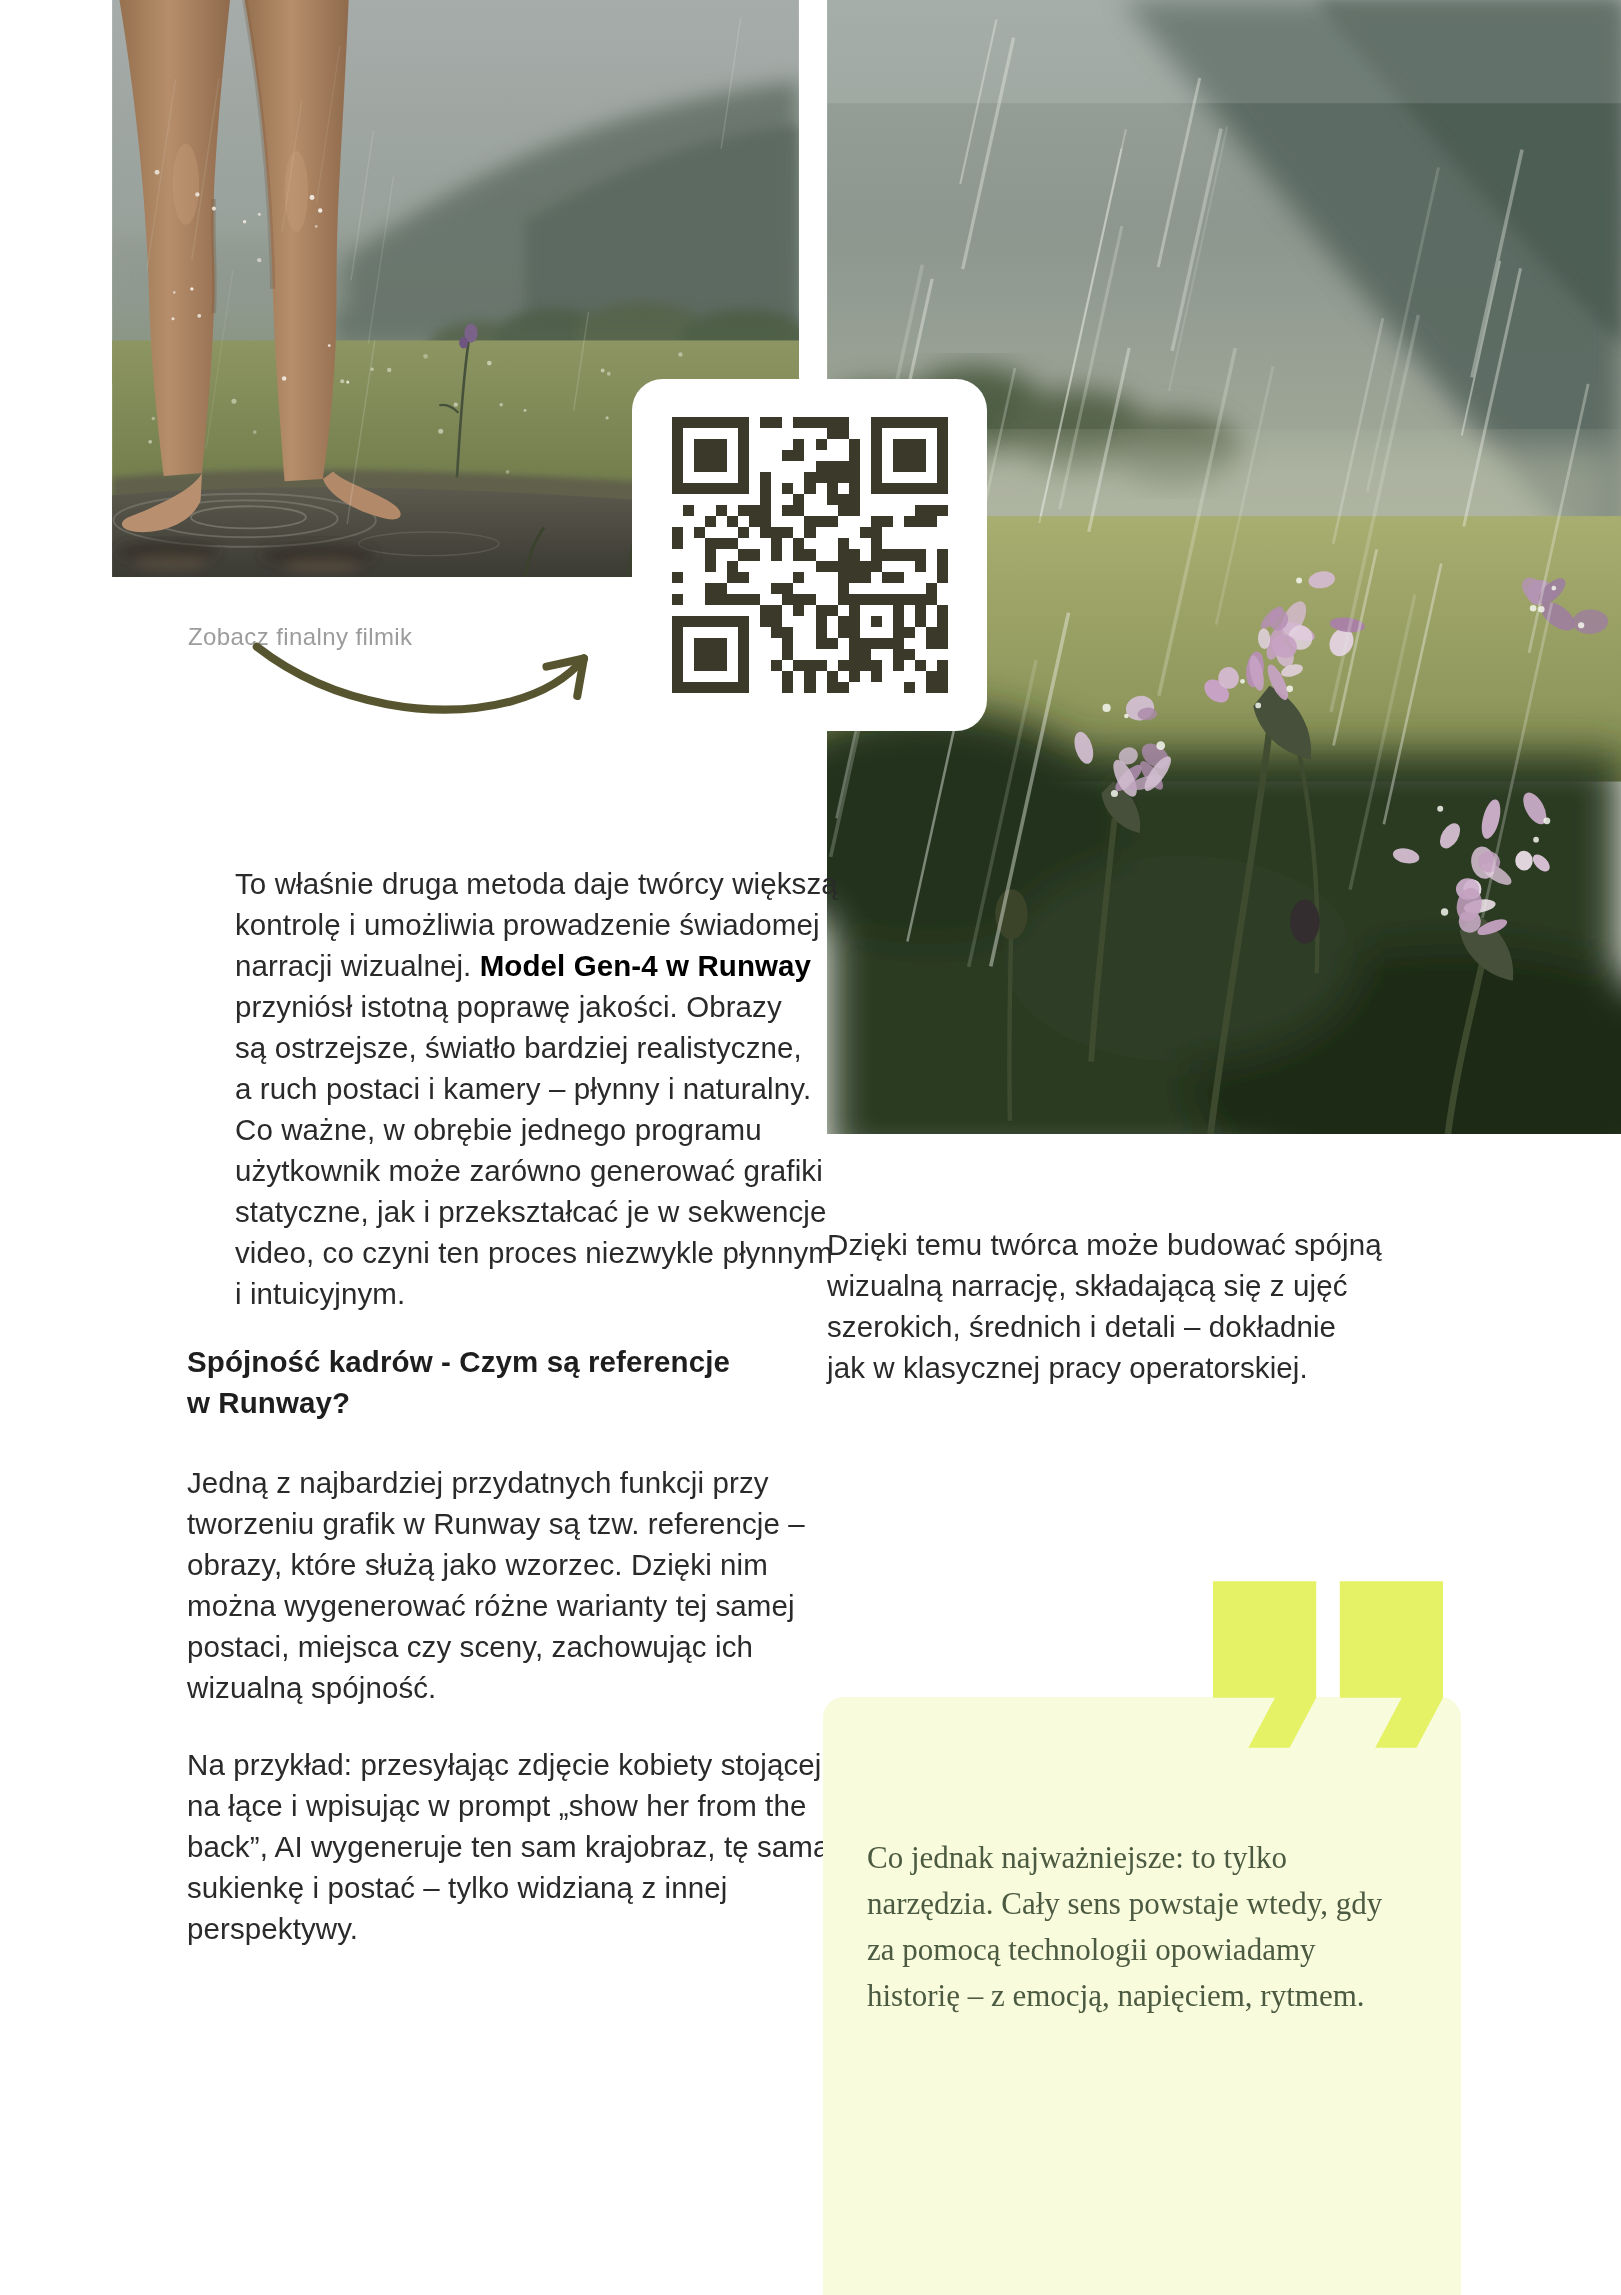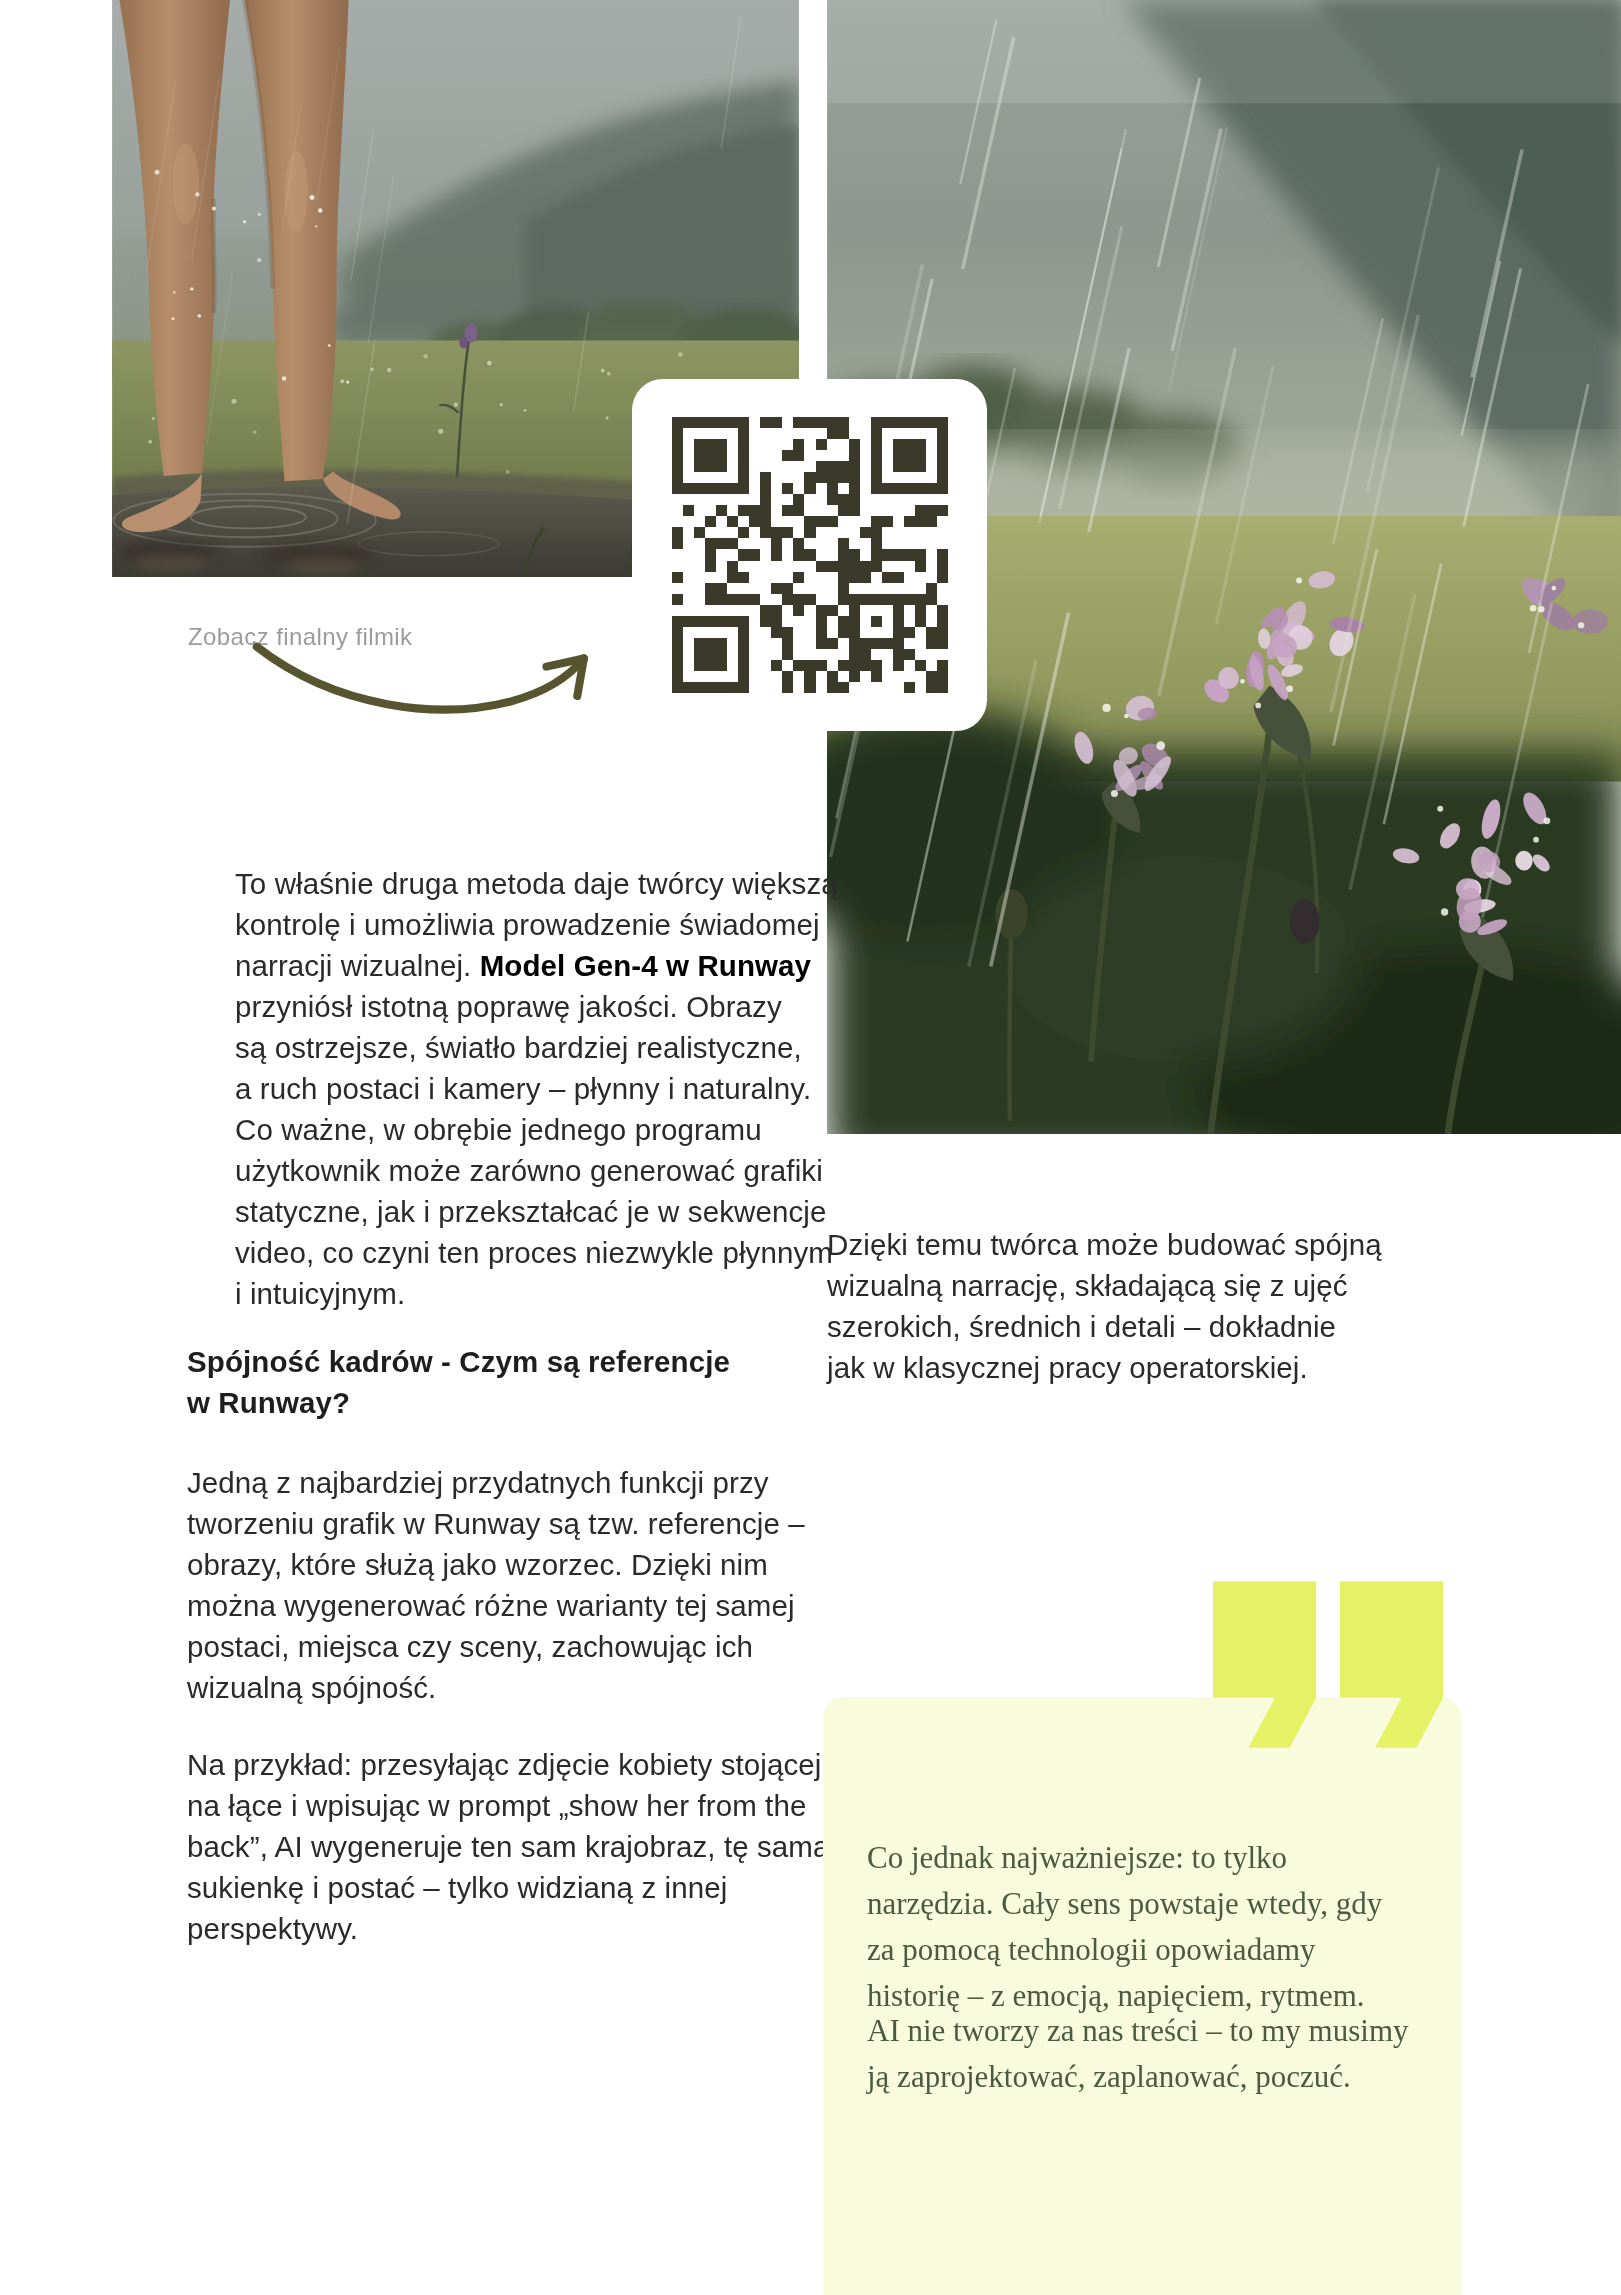--- a/index.html
+++ b/index.html
@@ -409,22 +409,20 @@
   <div class="body-text col-right" id="pr1">Dzięki temu twórca może budować spójną
 wizualną narrację, składającą się z ujęć
 szerokich, średnich i detali – dokładnie
 jak w klasycznej pracy operatorskiej.</div>
 
   <div id="quote-box" style="background: rgb(248, 251, 220);">
     <div class="quote-text" id="q1" style="color: rgb(75, 90, 64);">Co jednak najważniejsze: to tylko
 narzędzia. Cały sens powstaje wtedy, gdy
 za pomocą technologii opowiadamy
 historię – z emocją, napięciem, rytmem.</div>
-    <div class="quote-text" id="q2" style="color: rgb(75, 90, 64);">AI nie tworzy za nas treści – to my musimy
-ją zaprojektować, zaplanować, poczuć.</div>
   </div>
   <svg id="quote-marks" width="230" height="167" viewBox="0 0 312 226">
     <polygon points="0,0 140,0 140,158 104,226 48,226 84,158 0,158" fill="#e5f266"></polygon>
     <polygon points="172,0 312,0 312,158 276,226 220,226 256,158 172,158" fill="#e5f266"></polygon>
   </svg>
 
 </div>
 
 
 </body></html>

